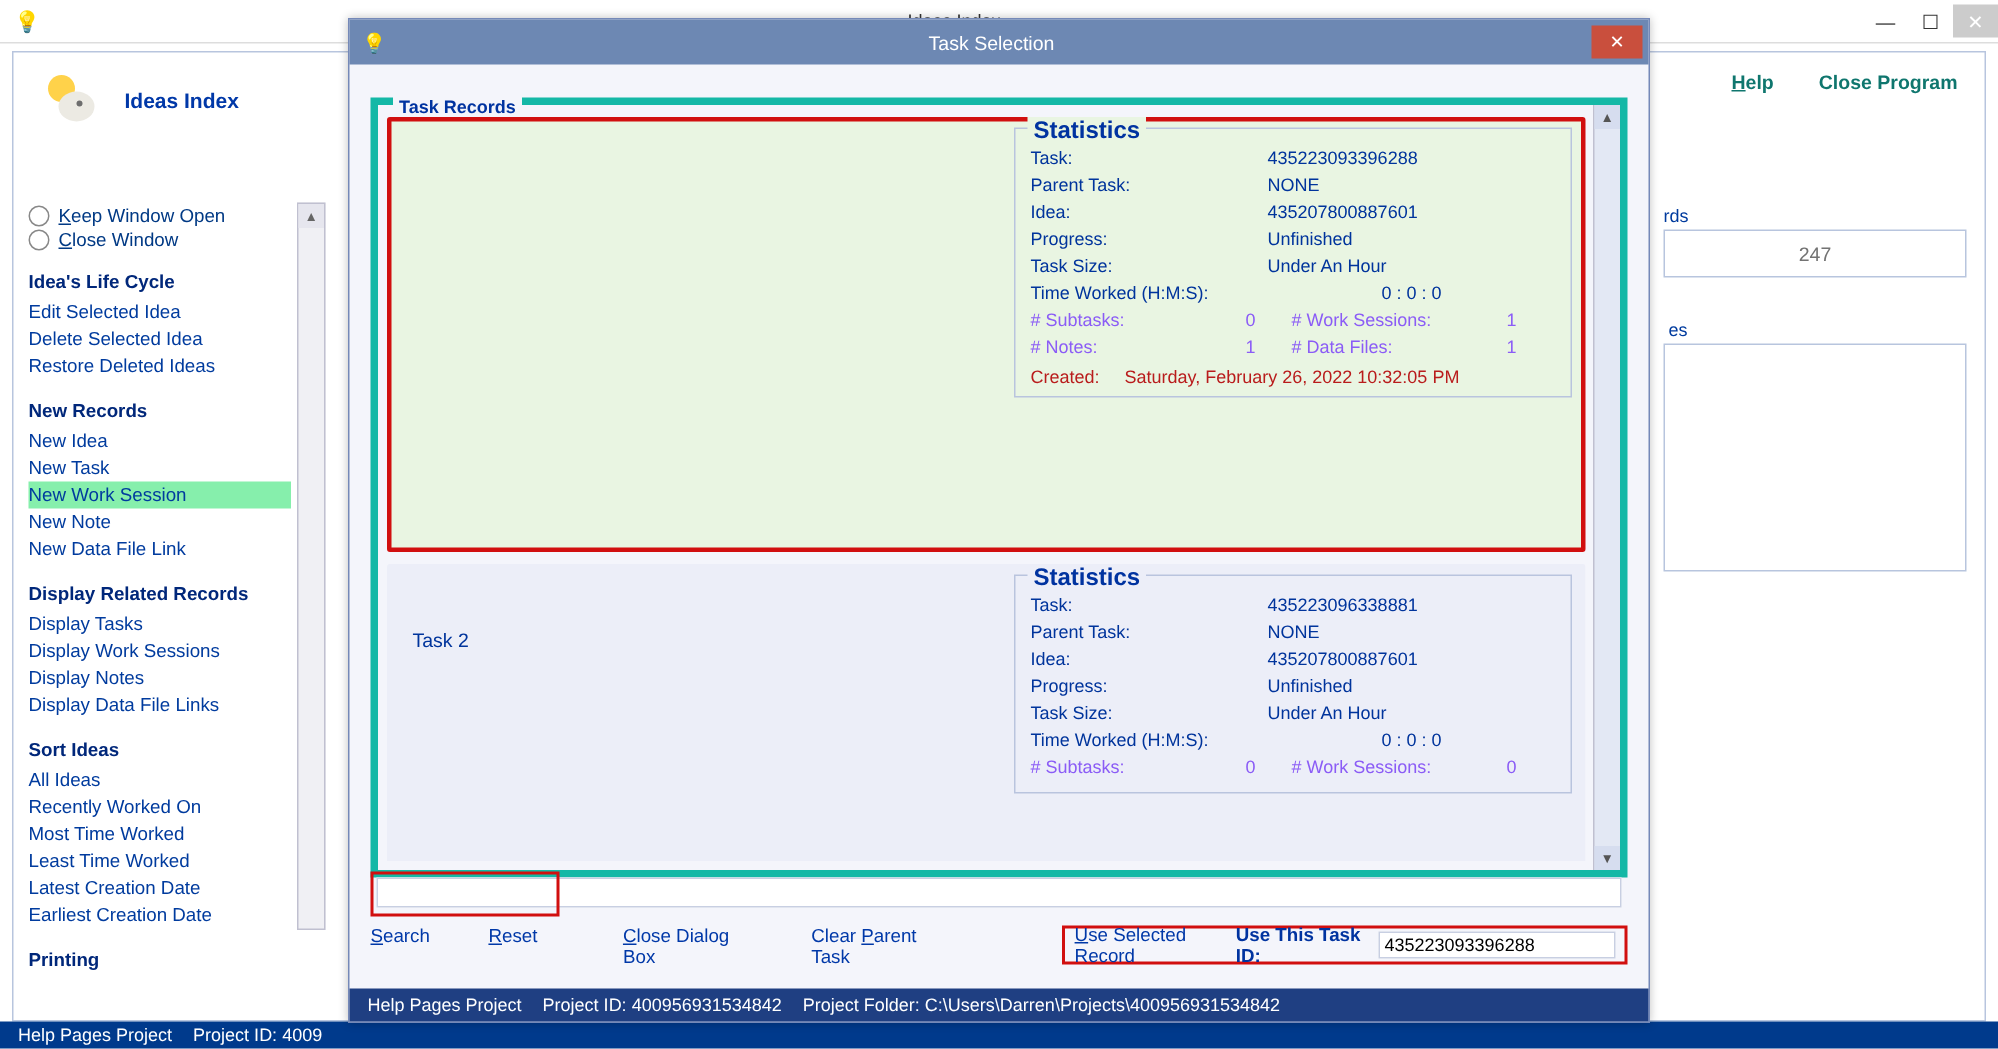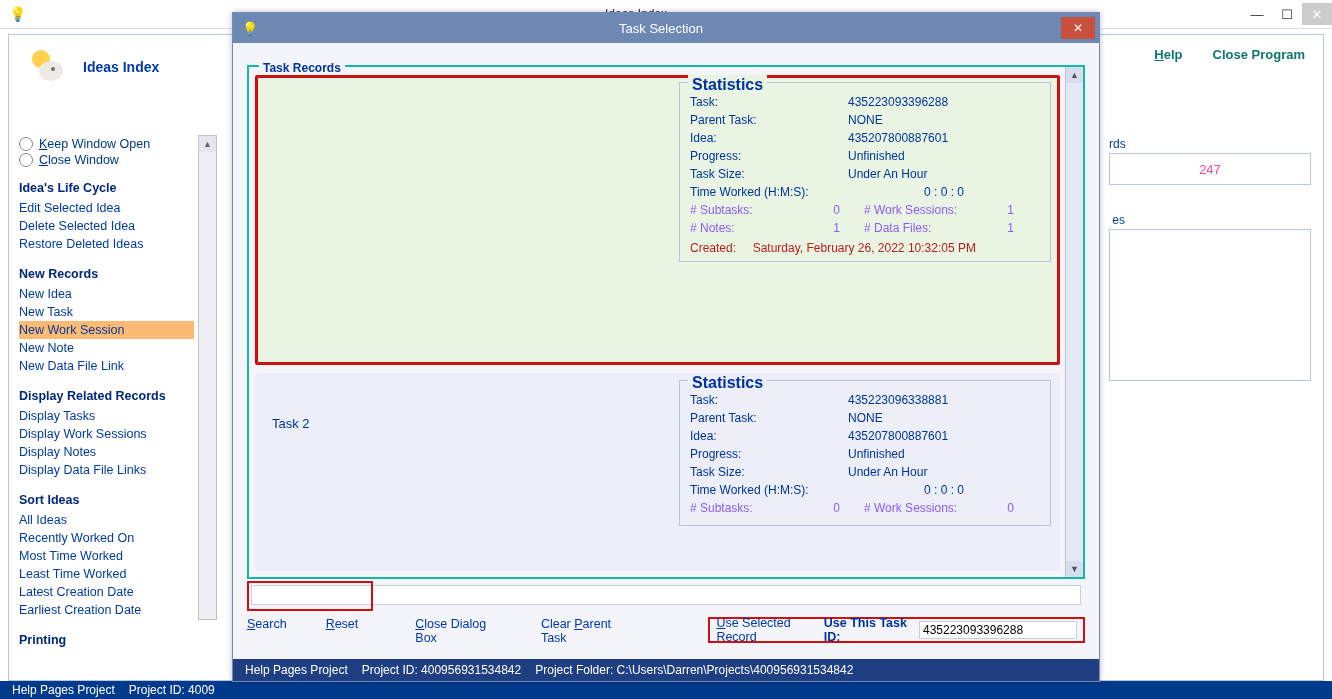--- a/index.html
+++ b/index.html
@@ -15,37 +15,37 @@
 .outer-header{display:flex;align-items:center;padding:8px 12px 0 12px}
 .logo{width:48px;height:48px;margin-right:14px;display:flex;align-items:center;justify-content:center}
 .header-title{color:#0038a8;font-weight:bold;font-size:14px}
 .top-links{position:absolute;right:18px;top:12px;display:flex;gap:30px}
 .top-links span{color:#0f766e;font-weight:bold;cursor:pointer}
 .sidebar{position:absolute;left:10px;top:100px;width:175px}
 .radio-row{display:flex;align-items:center;gap:6px;color:#003984;margin:2px 0;font-size:12.5px}
 .radio{width:12px;height:12px;border:1px solid #888;border-radius:50%;display:inline-block}
 .section-head{font-weight:bold;color:#00277a;margin-top:14px;margin-bottom:4px;font-size:12.5px}
 .side-item{color:#003b9e;padding:2px 0;font-size:12.5px;cursor:pointer}
-.side-item.sel{background:#fdba74}
+.side-item.sel{background:#86efac}
 .right-panels{position:absolute;right:12px;top:102px}
-.right-box{border:1px solid #b8c5de;background:#fff;width:200px;height:30px;margin-bottom:28px;display:flex;align-items:center;justify-content:center;color:#ec4899}
+.right-box{border:1px solid #b8c5de;background:#fff;width:200px;height:30px;margin-bottom:28px;display:flex;align-items:center;justify-content:center;color:#737373}
 .right-label{color:#003b9e;font-size:12px;margin-bottom:2px}
 .status-outer{position:absolute;left:0;right:0;bottom:0;height:18px;background:#003a8c;color:#fff;font-size:12px;display:flex;align-items:center;padding-left:12px;gap:6px}
 .scroll-stub{position:absolute;left:189px;top:100px;width:17px;bottom:60px;border:1px solid #c0c0d0;background:#f0f0f4}
 .scroll-stub .arrow{height:16px;background:#e6e6ee;display:flex;align-items:center;justify-content:center;font-size:9px;color:#666}
 
 
 .dialog{position:absolute;left:232px;top:12px;width:866px;height:668px;background:#f4f5fb;border:1px solid #7589b8;box-shadow:0 0 6px rgba(0,0,0,.25)}
 .dlg-titlebar{height:30px;background:#6d88b3;display:flex;align-items:center}
 .dlg-icon{width:22px;height:22px;margin-left:6px;display:flex;align-items:center;justify-content:center}
 .dlg-title{flex:1;text-align:center;color:#fff;font-size:13px}
 .dlg-close{width:34px;height:22px;margin-right:4px;background:#c94f3d;color:#fff;display:flex;align-items:center;justify-content:center;font-size:12px;cursor:pointer}
 .dlg-body{position:absolute;left:14px;top:44px;right:14px;bottom:50px}
 .fieldset-label{position:absolute;left:10px;top:-6px;background:#f4f5fb;padding:0 4px;color:#0033a0;font-weight:bold;font-size:12px;z-index:2}
-.records-frame{position:relative;border:2px solid #14b8a6;height:510px;margin-top:8px}
+.records-frame{position:relative;border:5px solid #14b8a6;height:510px;margin-top:8px}
 .records-scroll{position:absolute;right:0;top:0;bottom:0;width:17px;border-left:1px solid #c0c0d0;background:#e3e8f4}
 .records-scroll .arrow{height:16px;background:#d6ddef;display:flex;align-items:center;justify-content:center;font-size:9px;color:#555}
 .records-inner{position:absolute;left:4px;right:21px;top:6px;bottom:6px;overflow:hidden}
 .record-card{position:relative;border:3px solid transparent;border-radius:2px;margin:2px 2px 8px 2px;padding:6px 8px 8px 8px;background:#eceef8;min-height:270px}
 .record-card.sel{border-color:#d10f0f;background:#e9f5e2}
 .task-name{color:#00349c;font-size:13px;margin-top:34px;margin-left:6px}
 .stats-box{position:absolute;right:6px;top:4px;width:350px;border:1px solid #b9c4de;padding:8px 10px 6px 10px;background:transparent}
 .stats-box .fs-label{position:absolute;left:8px;top:-8px;background:inherit;padding:1px 4px;color:#0033a0;font-weight:bold;font-size:16px}
 .record-card.sel .stats-box .fs-label{background:#e9f5e2}
 .record-card:not(.sel) .stats-box .fs-label{background:#eceef8}

